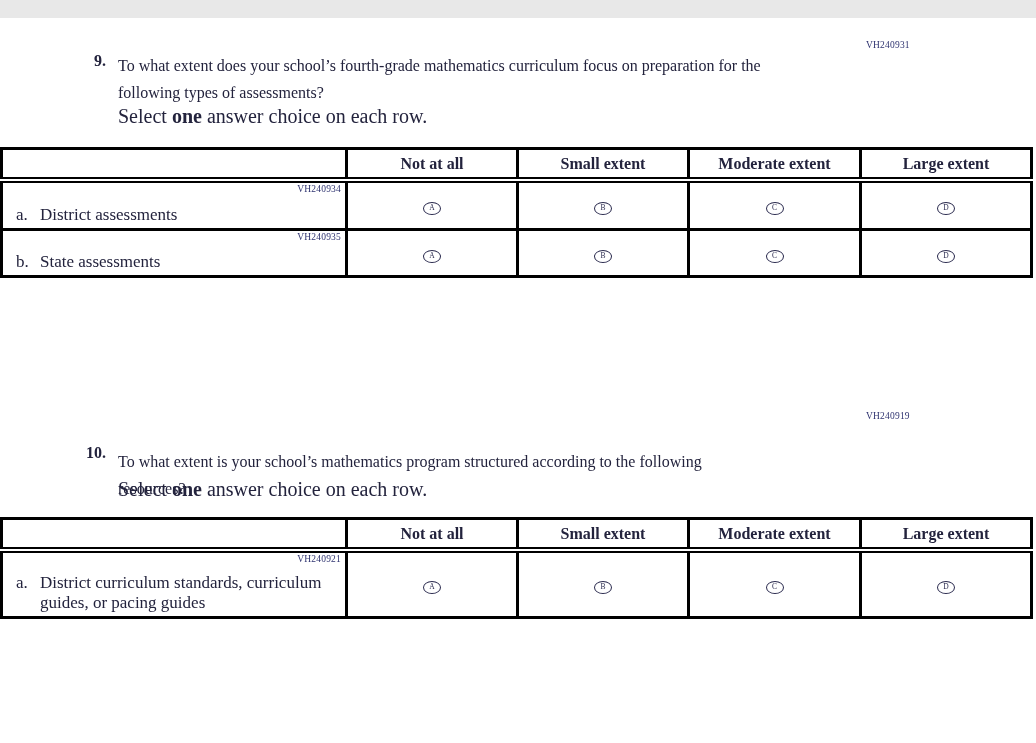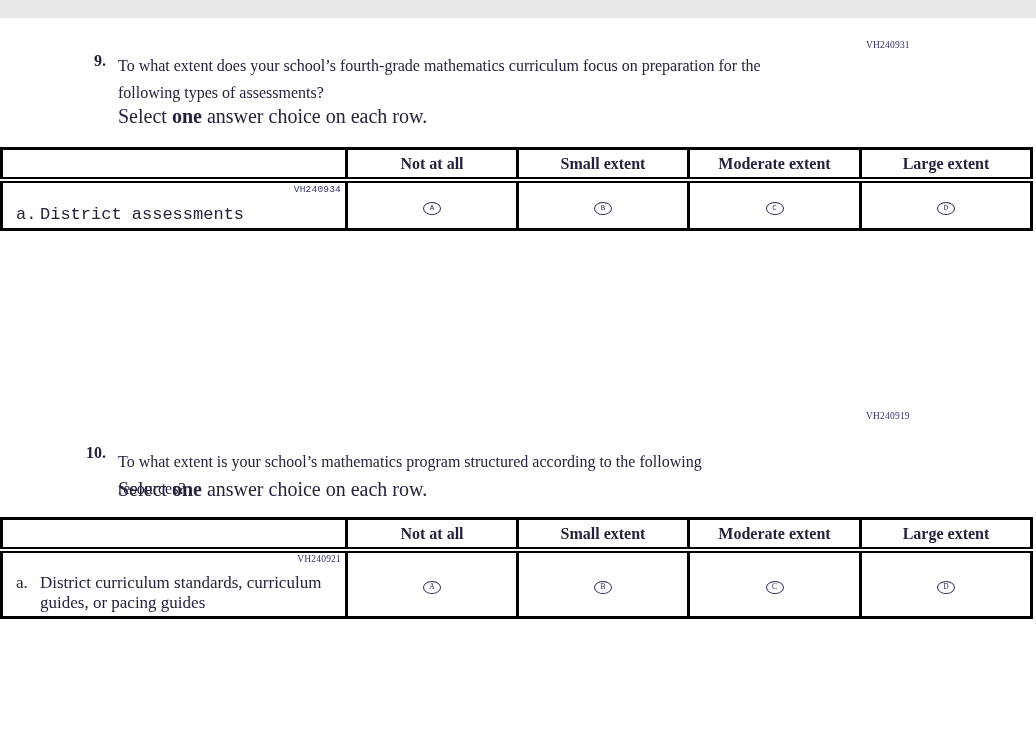--- a/index.html
+++ b/index.html
@@ -49,21 +49,21 @@
   .row-label .prefix { flex:none; width:24px; }
   .row-label .ltext { flex:1; max-width:298px; }
   .ans-td { text-align:center; vertical-align:middle; }
   .oval {
     display:inline-block; width:16px; height:11px;
     border:1px solid #2a2a4e; border-radius:50%;
     font-size:7.5px; line-height:10.5px; text-align:center;
     color:#2a2a4e; font-family:inherit;
   }
   
-  .t1 .r1 td { height:45px;font-family:Liberation Mono, monospace; }
+  .t1 .r1 td { height:45px; }
   .t1 .r2 td { height:44px; }
   .t1 .r3 td { height:58px; }
   .t2 .r1 td { height:63px; }
   .t2 .r2 td { height:63px; }
   .t2 .r3 td { height:61px; }
 </style>
 </head>
 <body>
 
 <div id="page">
@@ -92,20 +92,33 @@
         <th>Large extent</th>
       </tr>
     </thead>
     <tbody>
       <tr class="r1">
         <td class="label-td">
           <span class="cell-code">VH240934</span>
           <div class="row-label">
             <span class="prefix">a.</span>
             <span class="ltext">District assessments</span>
+          </div>
+        </td>
+        <td class="ans-td"><span class="oval">A</span></td>
+        <td class="ans-td"><span class="oval">B</span></td>
+        <td class="ans-td"><span class="oval">C</span></td>
+        <td class="ans-td"><span class="oval">D</span></td>
+      </tr>
+      <tr class="r2">
+        <td class="label-td">
+          <span class="cell-code">VH240935</span>
+          <div class="row-label">
+            <span class="prefix">b.</span>
+            <span class="ltext">State assessments</span>
           </div>
         </td>
         <td class="ans-td"><span class="oval">A</span></td>
         <td class="ans-td"><span class="oval">B</span></td>
         <td class="ans-td"><span class="oval">C</span></td>
         <td class="ans-td"><span class="oval">D</span></td>
       </tr>
     </tbody>
   </table>
 

